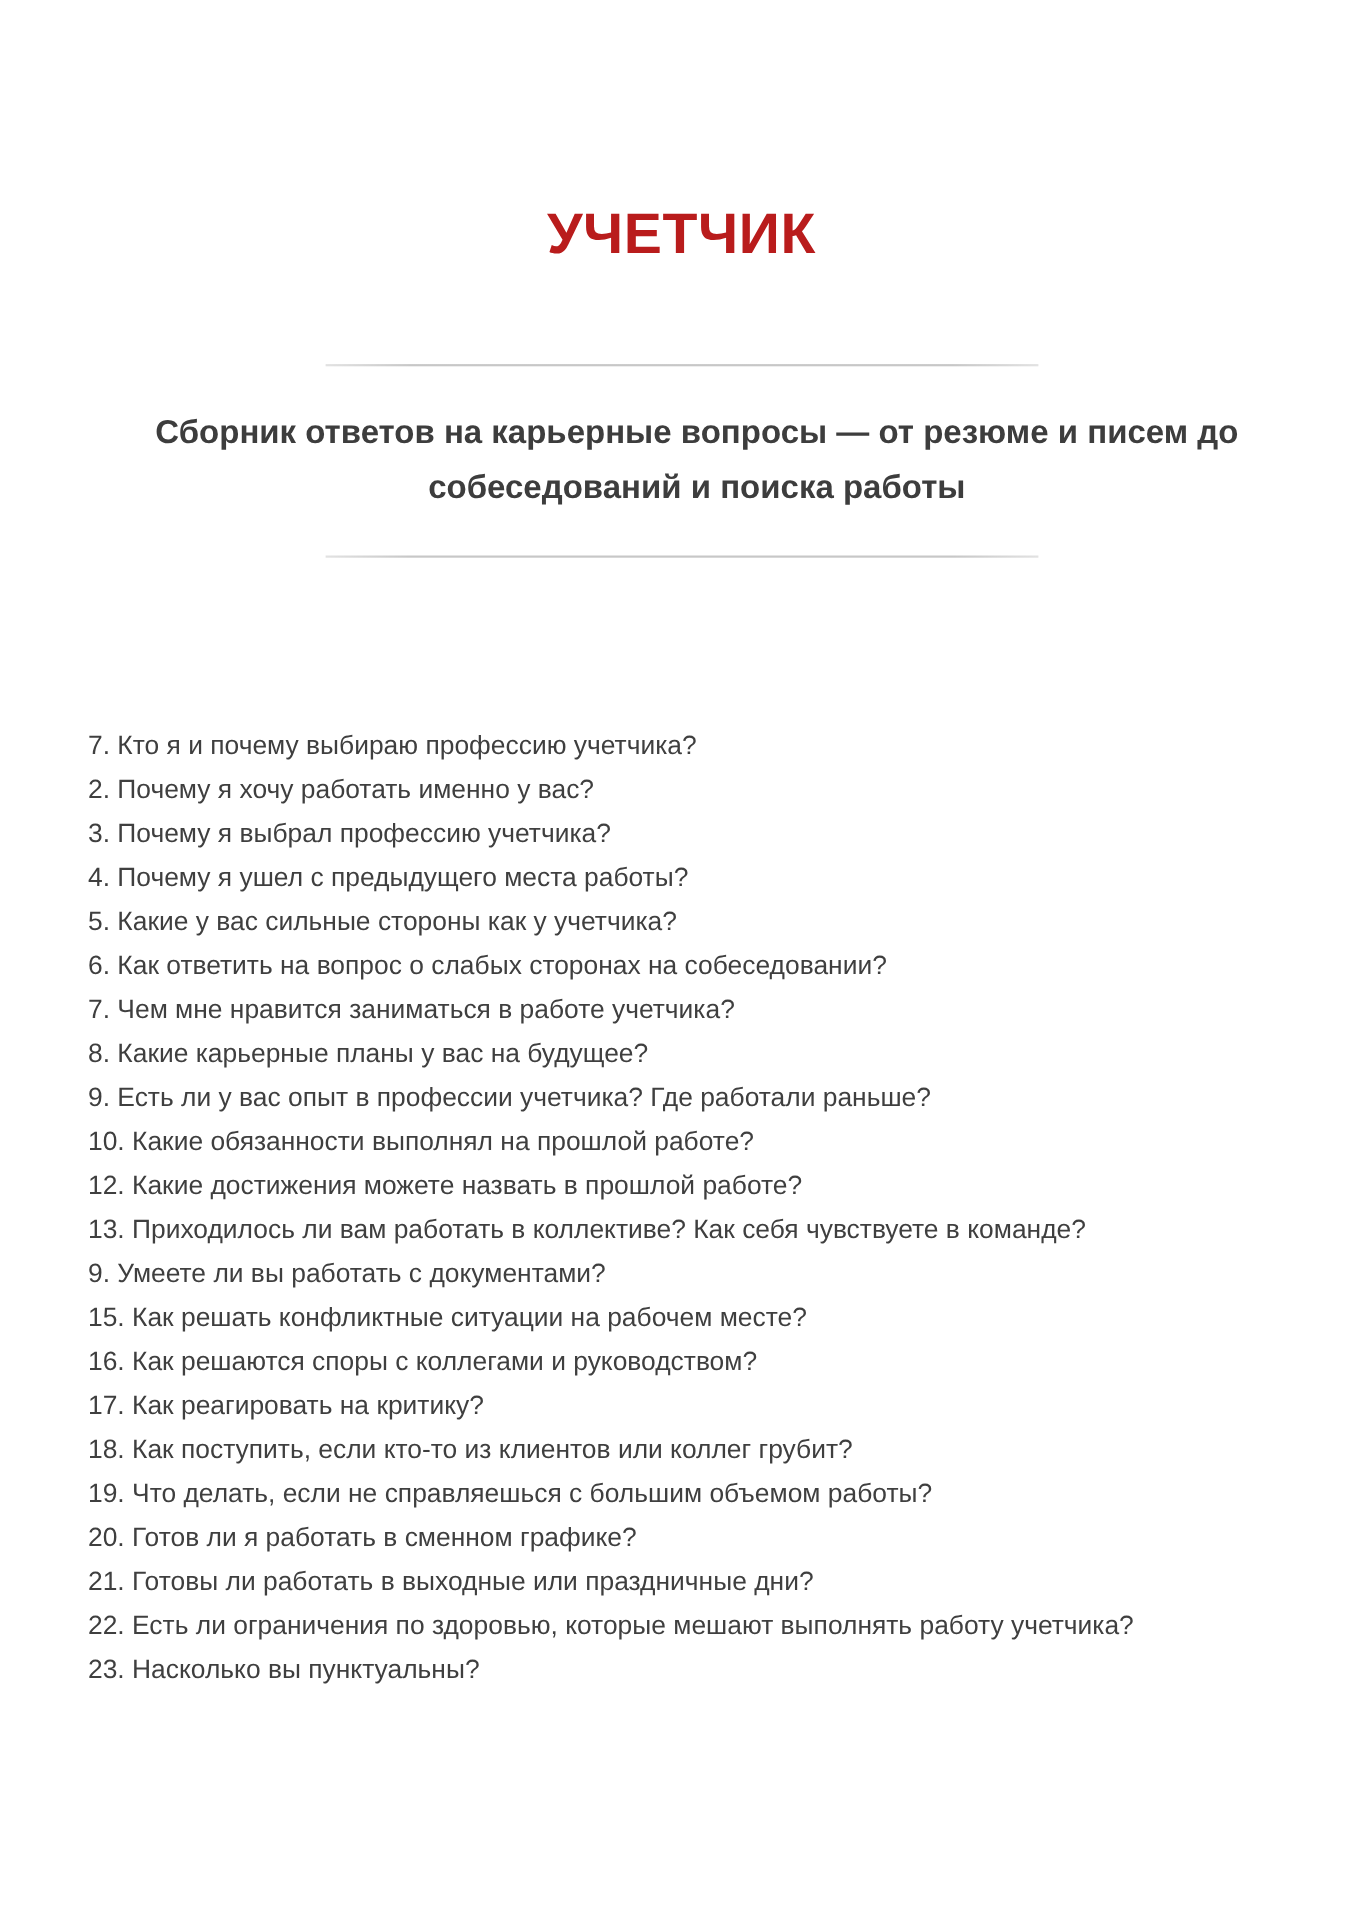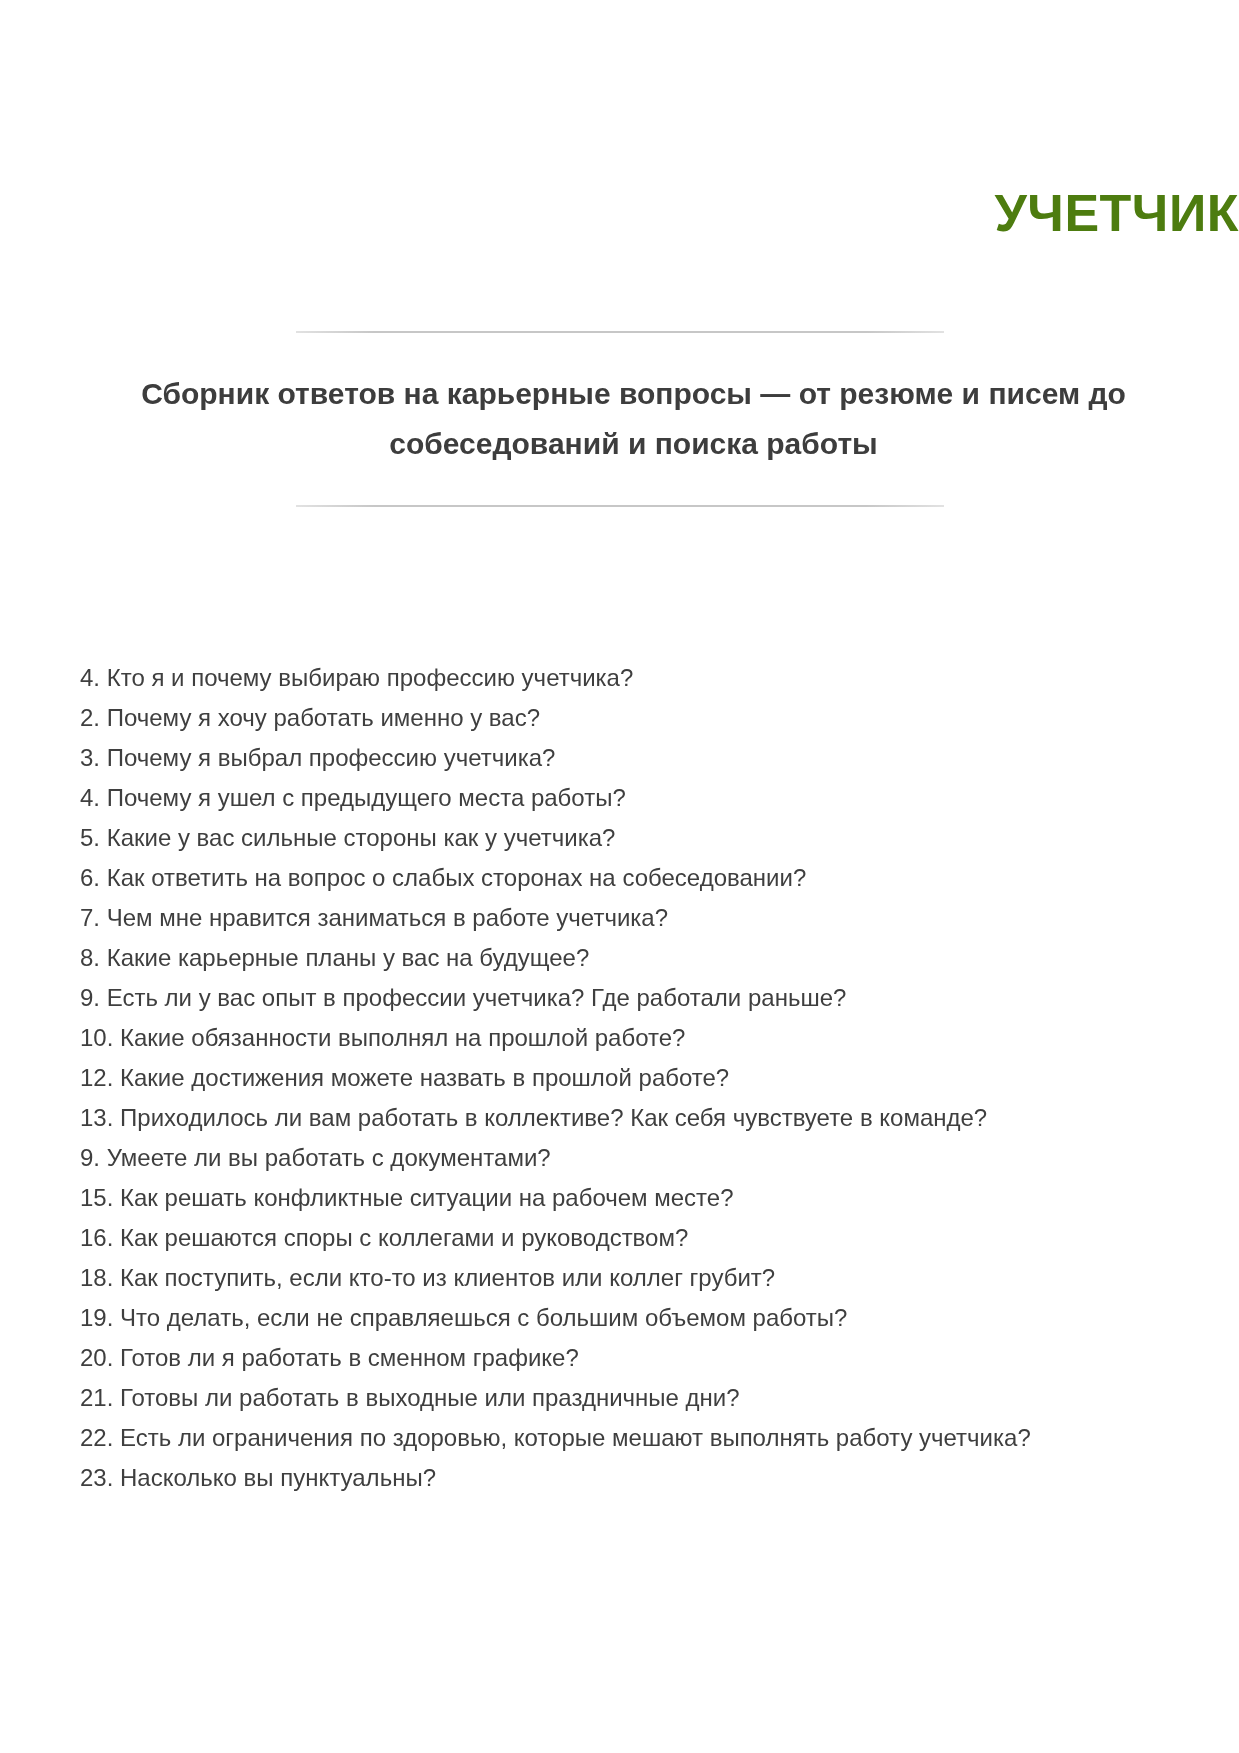--- a/index.html
+++ b/index.html
@@ -11,25 +11,25 @@
     overflow: hidden;
   }
   .page {
     position: relative;
     width: 1239px;
     height: 1753px;
     background: #ffffff;
   }
   .doc-title {
     padding-top: 182px;
-    text-align: right;
+    text-align: center;
     font-size: 52px;
     line-height: 62px;
     font-weight: 700;
-    color: #4d7c0f;
+    color: #b91c1c;
     letter-spacing: 0.5px;
   }
   .divider {
     width: 648px;
     height: 2px;
     margin: 0 auto;
     background: linear-gradient(to right, #e2e2e2, #c7c7c7 12%, #c7c7c7 88%, #e2e2e2);
   }
   .divider-top { margin-top: 87px; }
   .divider-bottom { margin-top: 36px; }
@@ -66,35 +66,36 @@
   <div class="divider divider-top"></div>
 
   <div class="doc-subtitle">
     <div>Сборник ответов на карьерные вопросы — от резюме и писем до</div>
     <div>собеседований и поиска работы</div>
   </div>
 
   <div class="divider divider-bottom"></div>
 
   <div class="toc">
-      <div class="toc-item">4. Кто я и почему выбираю профессию учетчика?</div>
+      <div class="toc-item">7. Кто я и почему выбираю профессию учетчика?</div>
       <div class="toc-item">2. Почему я хочу работать именно у вас?</div>
       <div class="toc-item">3. Почему я выбрал профессию учетчика?</div>
       <div class="toc-item">4. Почему я ушел с предыдущего места работы?</div>
       <div class="toc-item">5. Какие у вас сильные стороны как у учетчика?</div>
       <div class="toc-item">6. Как ответить на вопрос о слабых сторонах на собеседовании?</div>
       <div class="toc-item">7. Чем мне нравится заниматься в работе учетчика?</div>
       <div class="toc-item">8. Какие карьерные планы у вас на будущее?</div>
       <div class="toc-item">9. Есть ли у вас опыт в профессии учетчика? Где работали раньше?</div>
       <div class="toc-item">10. Какие обязанности выполнял на прошлой работе?</div>
       <div class="toc-item">12. Какие достижения можете назвать в прошлой работе?</div>
       <div class="toc-item">13. Приходилось ли вам работать в коллективе? Как себя чувствуете в команде?</div>
       <div class="toc-item">9. Умеете ли вы работать с документами?</div>
       <div class="toc-item">15. Как решать конфликтные ситуации на рабочем месте?</div>
       <div class="toc-item">16. Как решаются споры с коллегами и руководством?</div>
+      <div class="toc-item">17. Как реагировать на критику?</div>
       <div class="toc-item">18. Как поступить, если кто-то из клиентов или коллег грубит?</div>
       <div class="toc-item">19. Что делать, если не справляешься с большим объемом работы?</div>
       <div class="toc-item">20. Готов ли я работать в сменном графике?</div>
       <div class="toc-item">21. Готовы ли работать в выходные или праздничные дни?</div>
       <div class="toc-item">22. Есть ли ограничения по здоровью, которые мешают выполнять работу учетчика?</div>
       <div class="toc-item">23. Насколько вы пунктуальны?</div>
     </div>
 
 </div>
 

